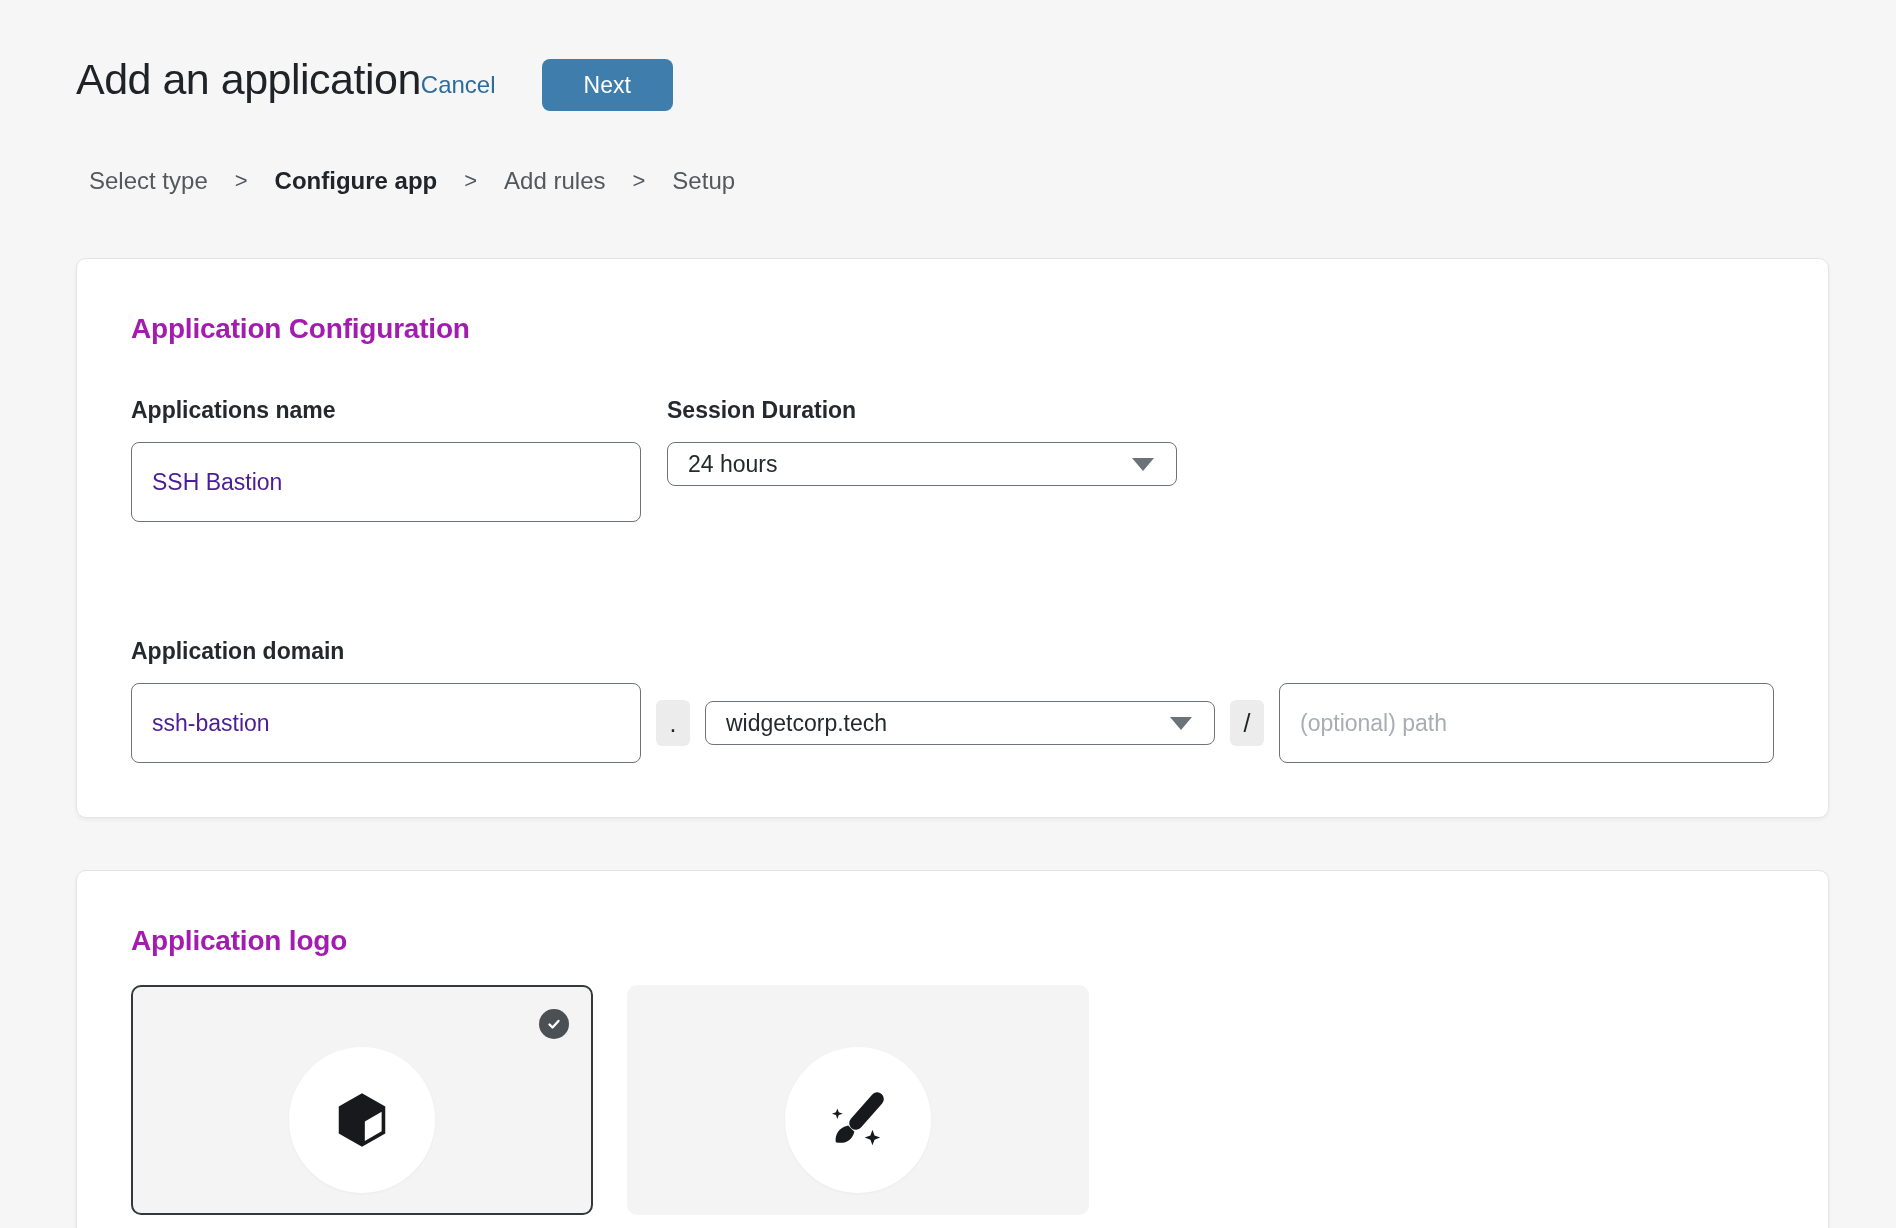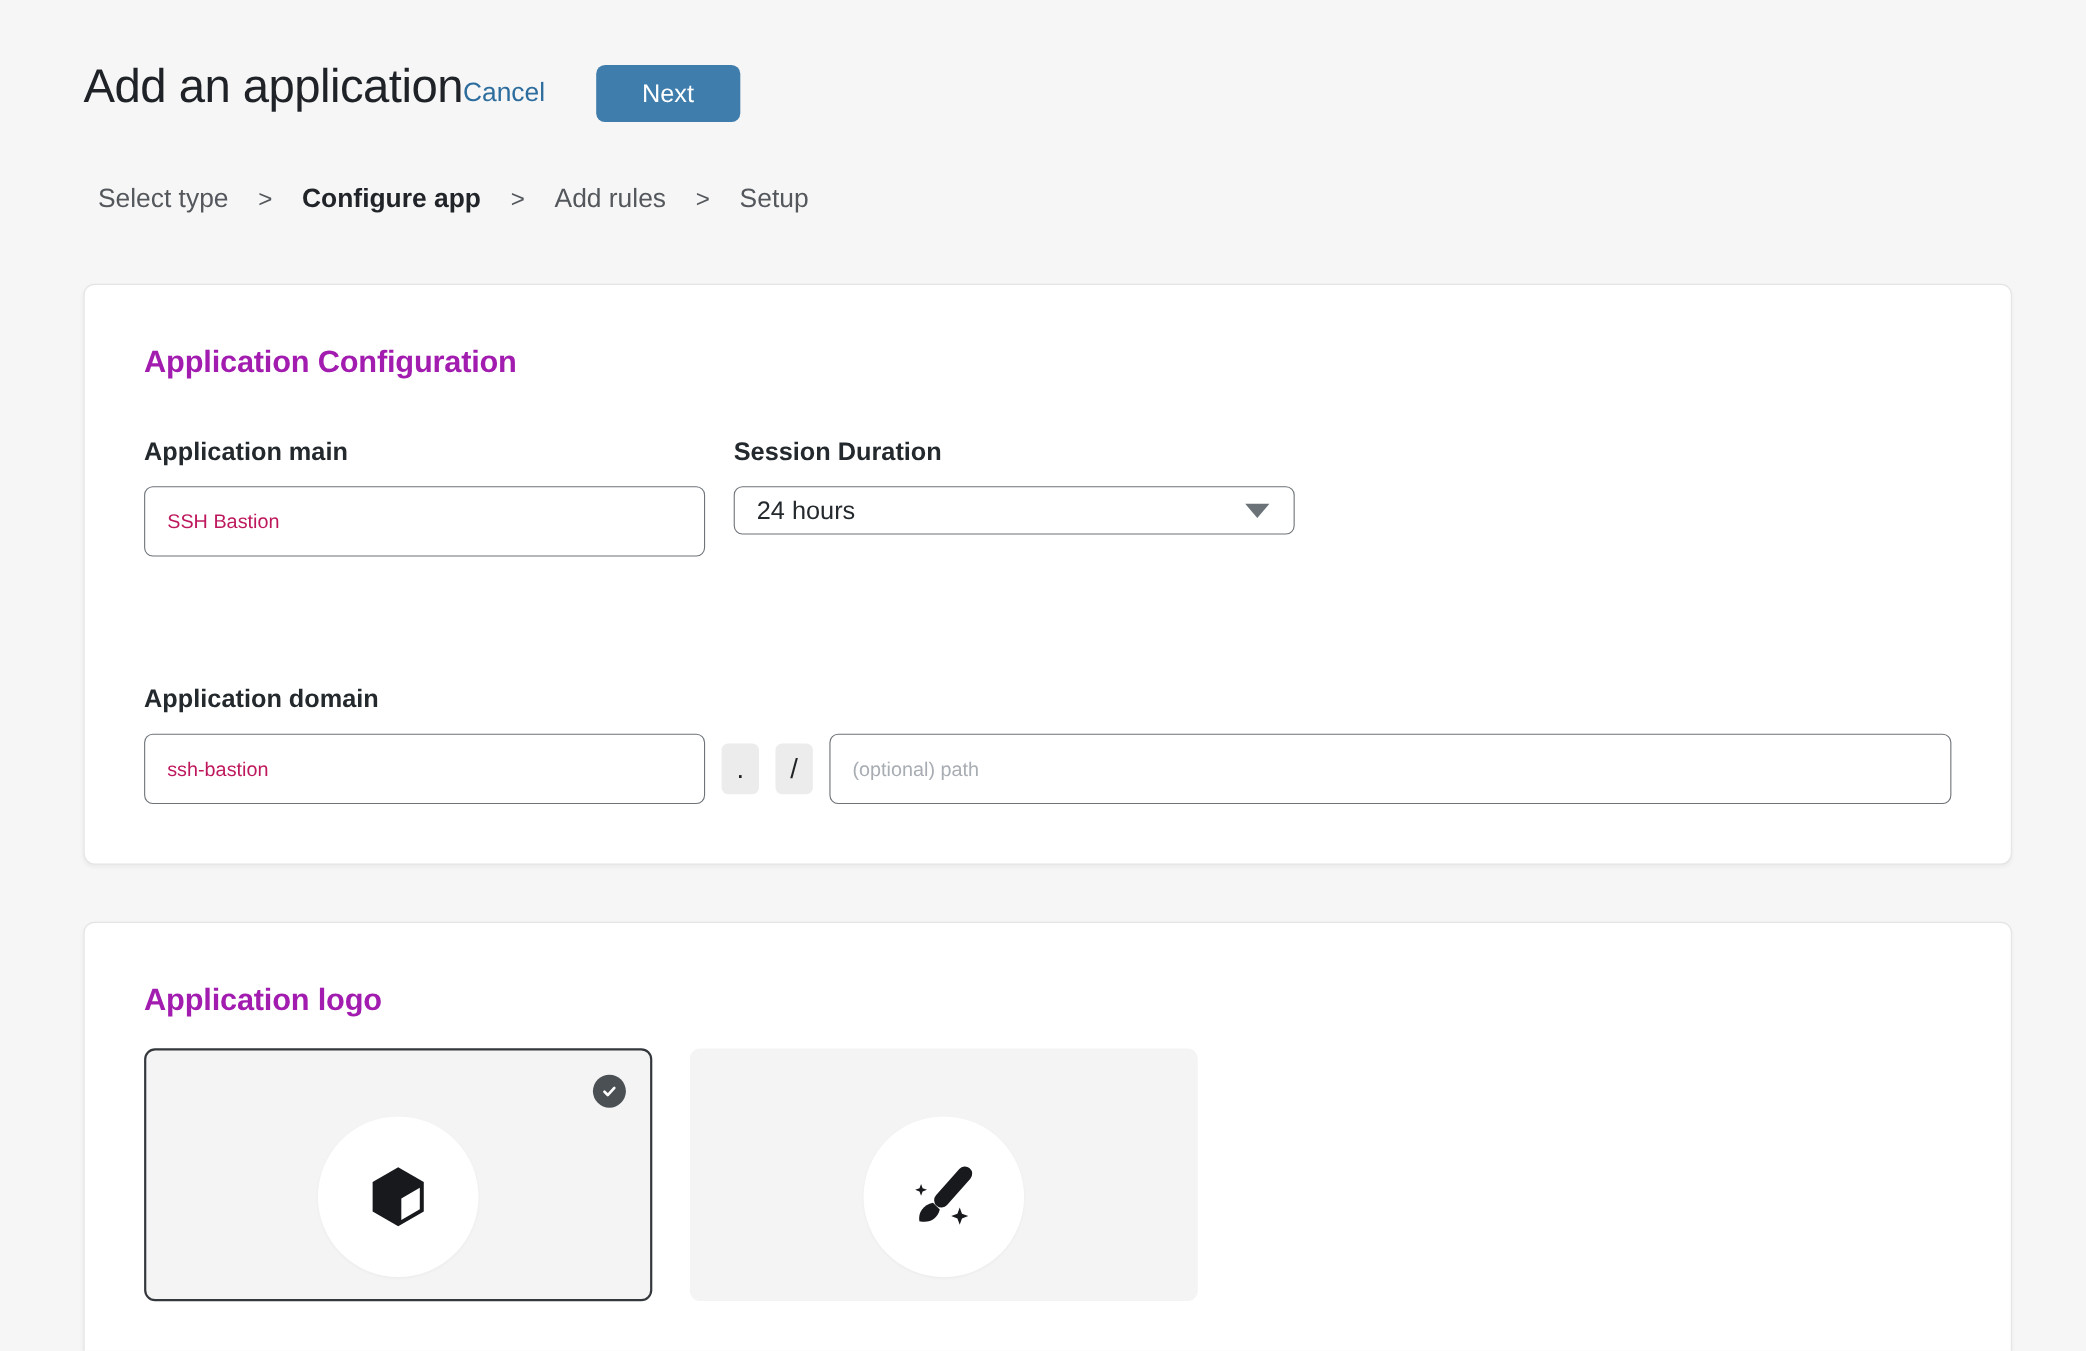--- a/index.html
+++ b/index.html
@@ -53,23 +53,23 @@
     font-size: 28px; font-weight: 700; color: #a21caf; letter-spacing: -0.2px;
   }
 
   
   .fields-row { display: flex; gap: 26px; margin-top: 52px; }
   .field-label {
     display: block; font-size: 23px; font-weight: 700; color: #24292d;
     margin-bottom: 18px;
   }
   .text-input {
-    width: 510px; height: 64px;
+    width: 510px; height: 80px;
     border: 1px solid #6d7378; border-radius: 8px;
-    background: #fff; font-family: inherit; font-size: 18px; color: #be185d;
+    background: #fff; font-family: inherit; font-size: 23px; color: #4c1d95;
     padding: 0 20px; outline: none;
   }
   .text-input::placeholder { color: #a8adb3; }
   .select-box {
     width: 510px; height: 44px;
     border: 1px solid #6d7378; border-radius: 8px;
     background: #fff; display: flex; align-items: center; justify-content: space-between;
     padding: 0 22px 0 20px; font-size: 23px; color: #24292d; cursor: pointer;
   }
   .caret-down {
@@ -126,37 +126,41 @@
     <span class="crumb">Add rules</span>
     <span class="crumb-sep">&gt;</span>
     <span class="crumb">Setup</span>
   </div>
 
   <div class="card config-card">
     <h2 class="card-heading">Application Configuration</h2>
 
     <div class="fields-row">
       <div>
-        <label class="field-label">Application main</label>
+        <label class="field-label">Applications name</label>
         <input class="text-input" type="text" value="SSH Bastion" style="">
       </div>
       <div>
         <label class="field-label">Session Duration</label>
         <div class="select-box">
           <span>24 hours</span>
           <span class="caret-down"></span>
         </div>
       </div>
     </div>
 
     <div class="domain-group">
       <label class="field-label">Application domain</label>
       <div class="domain-row">
         <input class="text-input" type="text" value="ssh-bastion" style="">
         <span class="sep-box">.</span>
+        <div class="select-box">
+          <span>widgetcorp.tech</span>
+          <span class="caret-down"></span>
+        </div>
         <span class="sep-box">/</span>
         <input class="text-input path-input" type="text" placeholder="(optional) path" style="">
       </div>
     </div>
   </div>
 
   <div class="card logo-card">
     <h2 class="card-heading">Application logo</h2>
 
     <div class="tiles">

